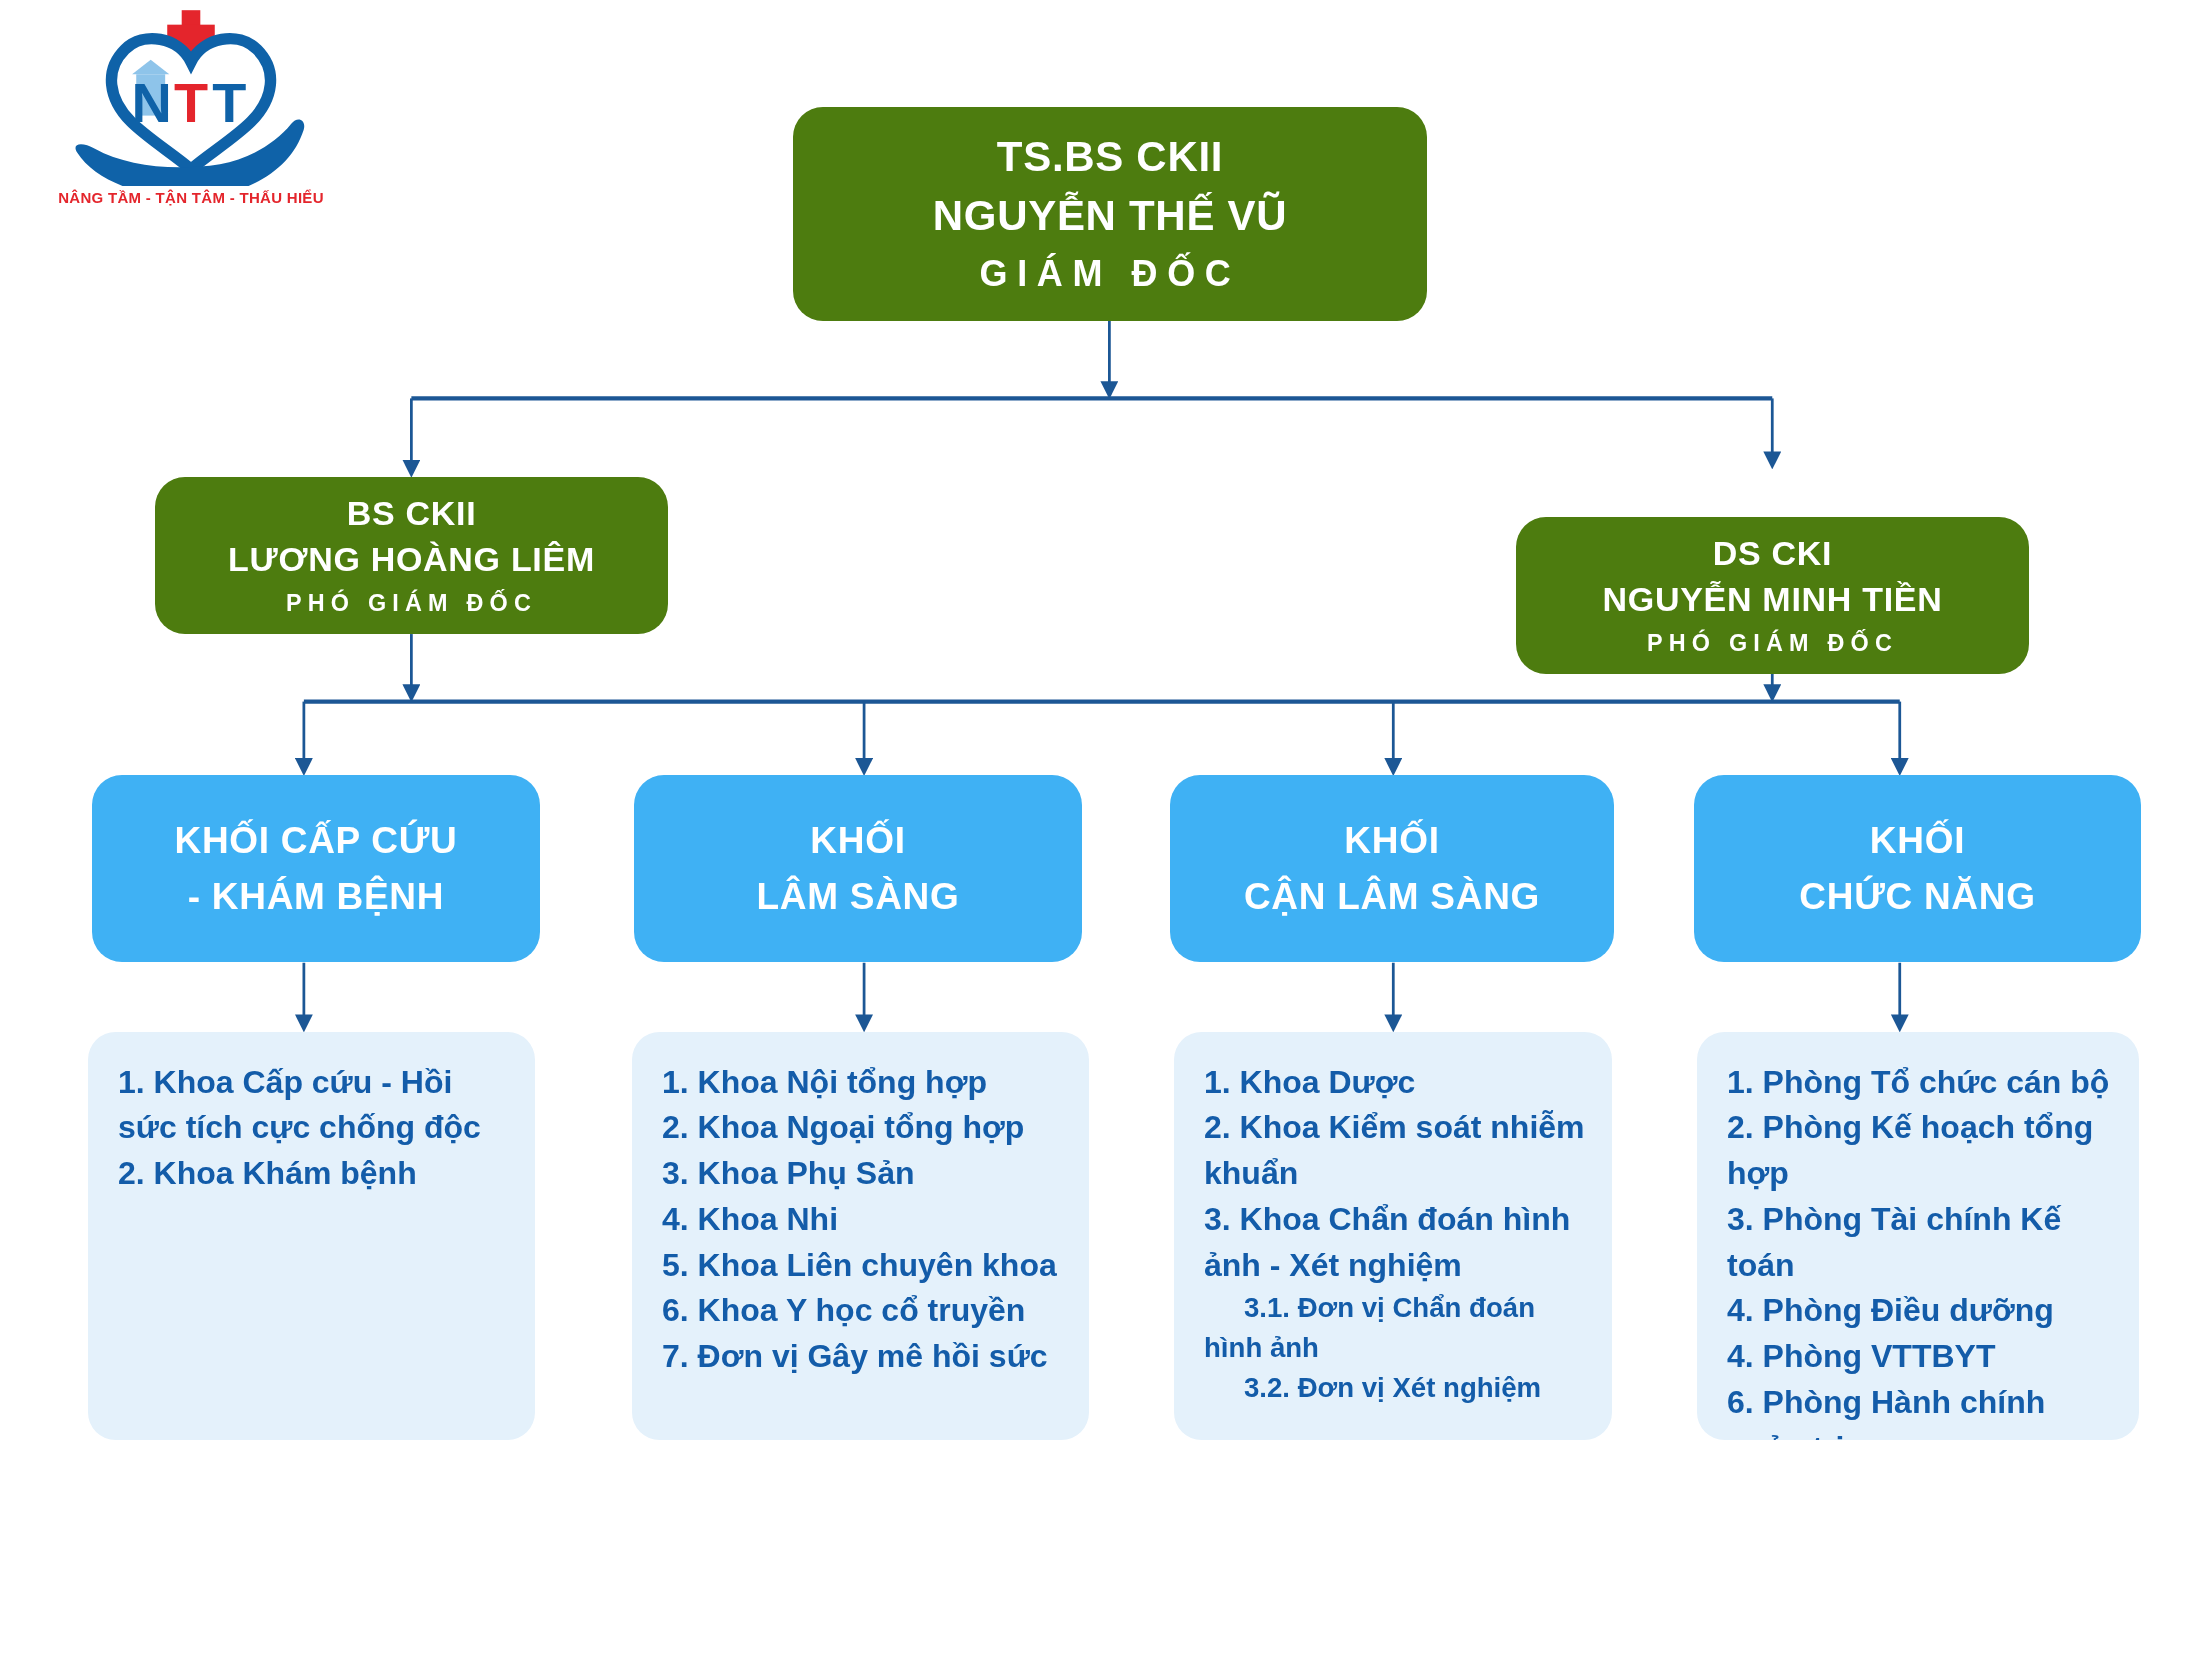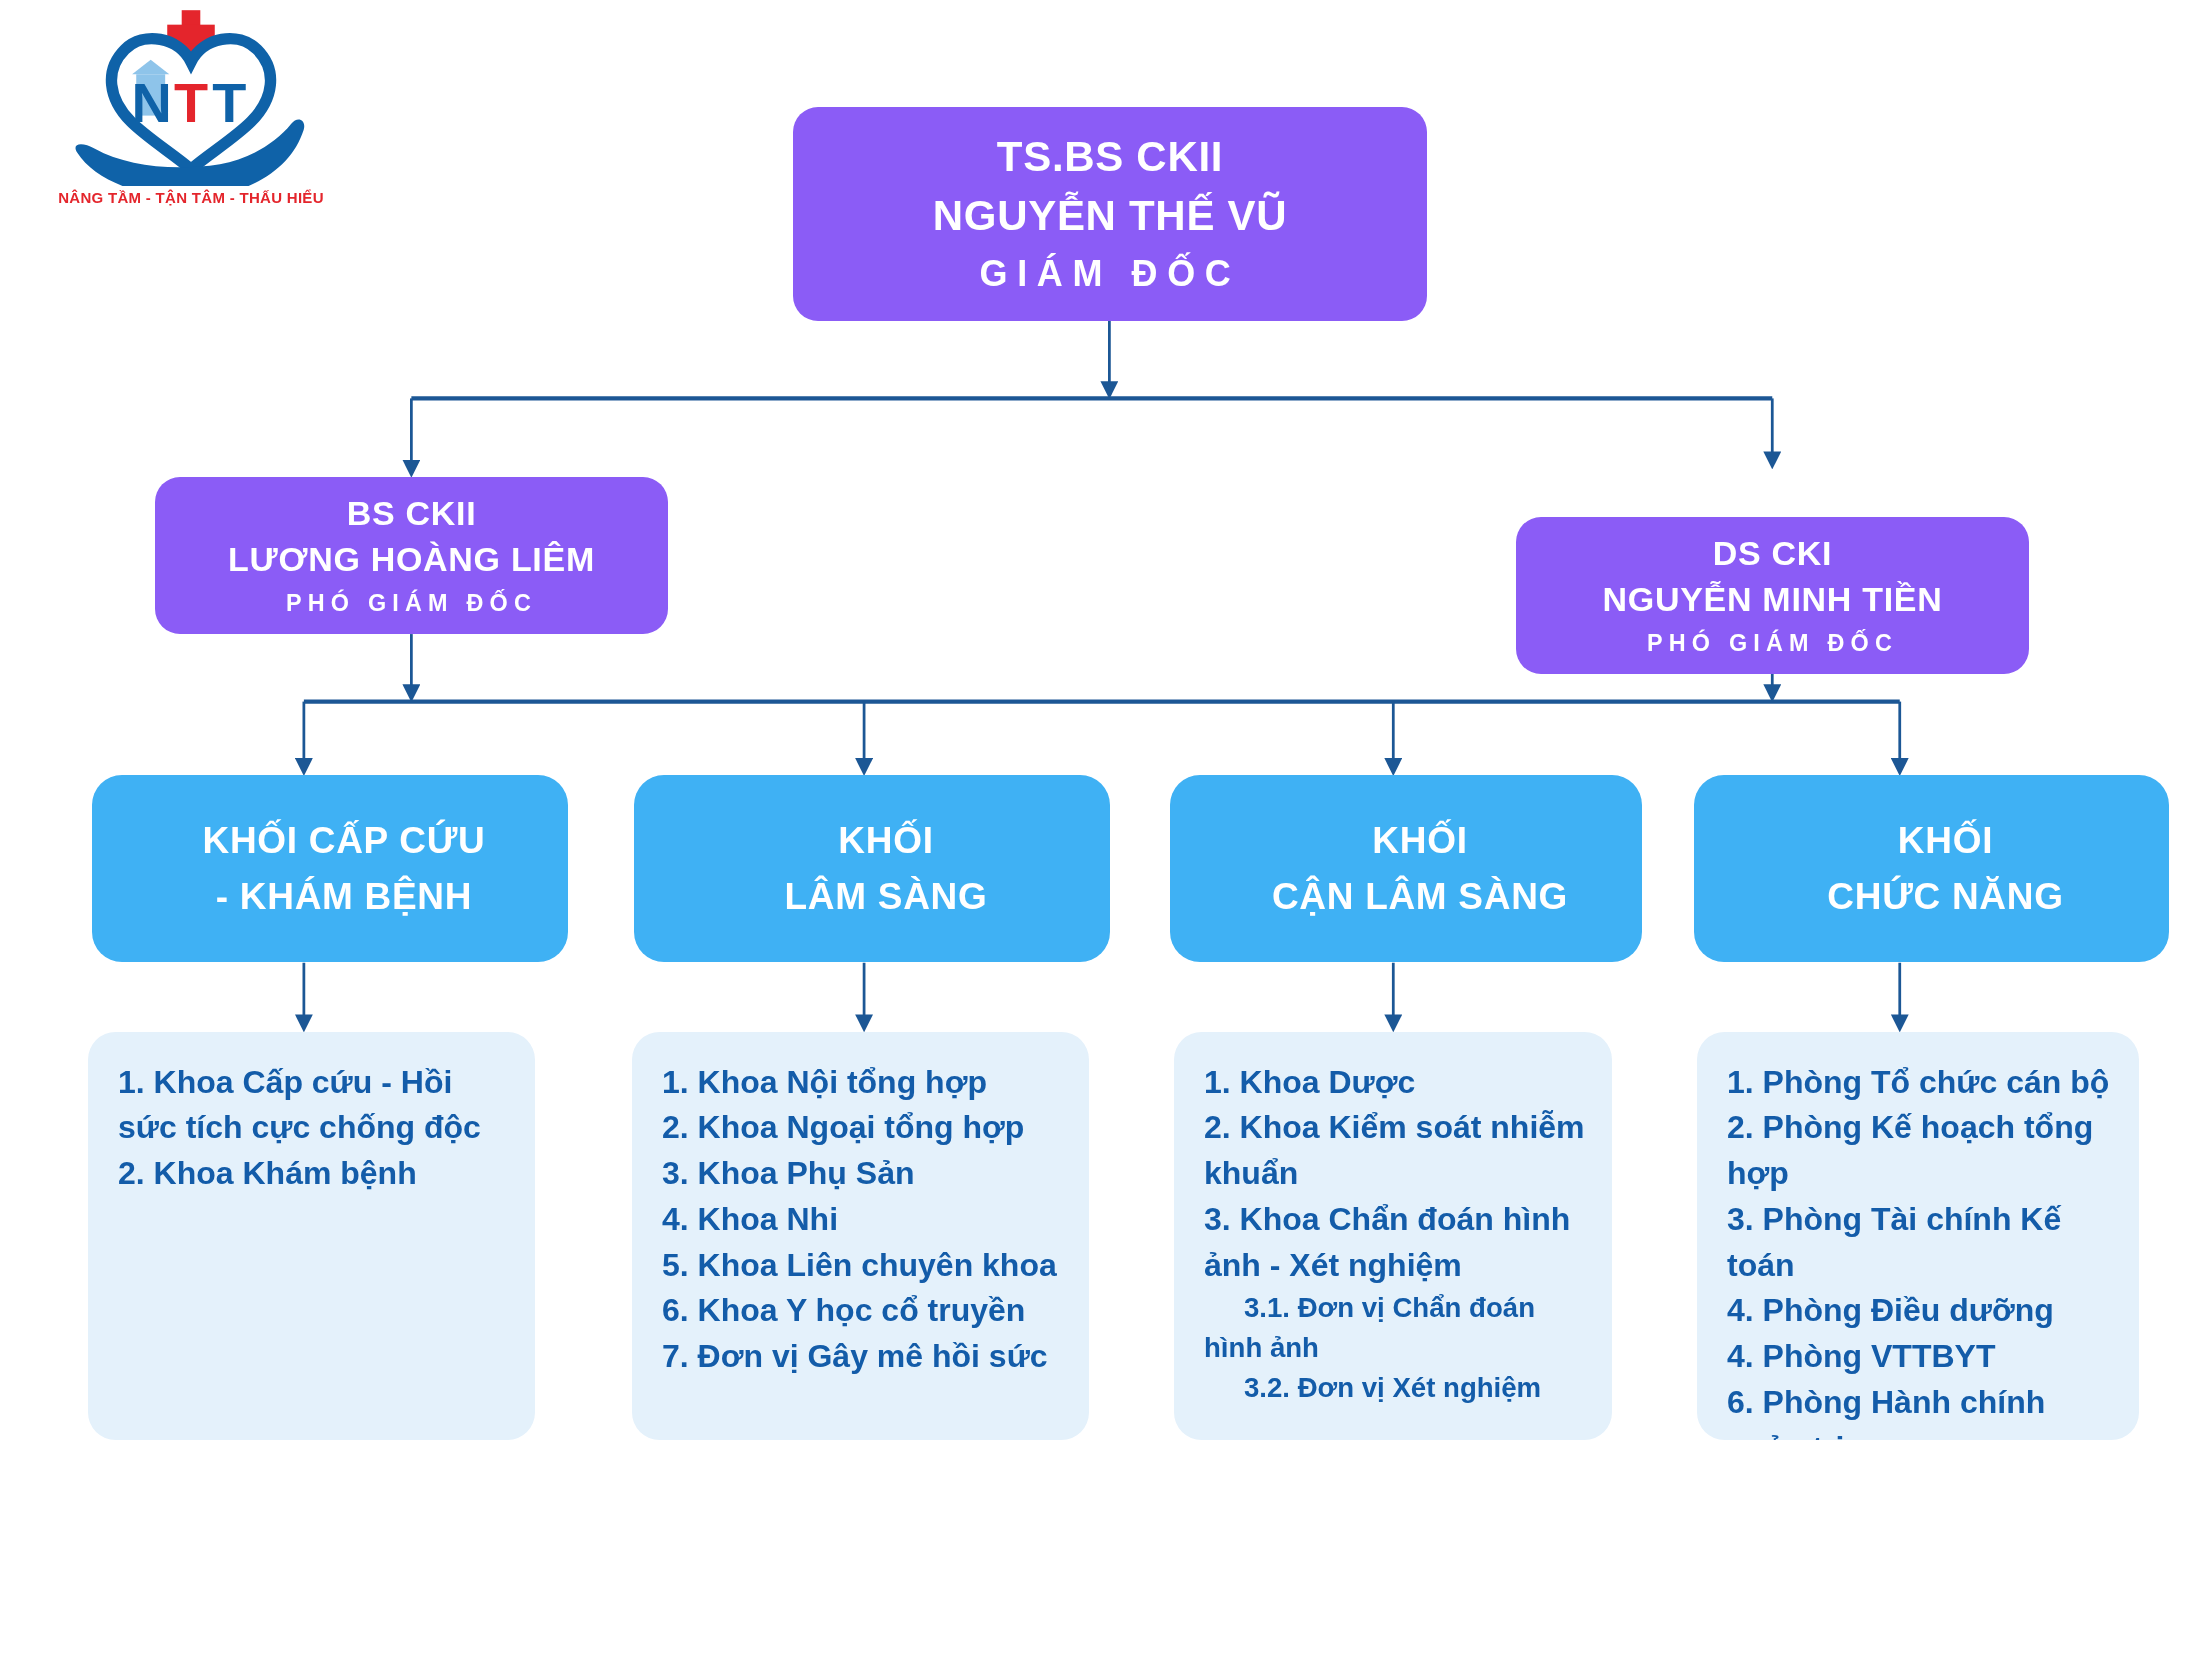--- a/index.html
+++ b/index.html
@@ -6,22 +6,22 @@
   #canvas{
     position:relative;width:2205px;height:1654px;background:#ffffff;overflow:hidden;
     font-family:"Liberation Sans","DejaVu Sans",sans-serif;
   }
   svg.connectors{position:absolute;left:0;top:0;width:2205px;height:1654px;z-index:0;}
   .box{
     position:absolute;z-index:1;border-radius:30px;color:#ffffff;
     display:flex;flex-direction:column;align-items:center;justify-content:center;
     text-align:center;
   }
-  .dark{background:#8b5cf6;border-radius:25px;}
-  .accent{background:#3fb1f4;padding-left:28px;}
+  .dark{background:#4d7c0f;}
+  .accent{background:#3fb1f4;}
   
   .director{left:793px;top:107px;width:634px;height:214px;gap:11px;}
   .director .title,.director .name{font-size:42px;font-weight:800;letter-spacing:0.7px;}
   .director .role{font-size:36px;font-weight:800;letter-spacing:9.6px;margin-top:2.8px;}
   
   .deputy{gap:6.9px;}
   .dep-left{left:155px;top:477px;width:513px;height:157px;}
   .dep-right{left:1516px;top:469px;width:513px;height:157px;margin-top:48px;}
   .deputy .title,.deputy .name{font-size:34px;font-weight:800;letter-spacing:0.7px;}
   .deputy .role{font-size:23.4px;font-weight:800;letter-spacing:6.2px;margin-top:4.1px;}

